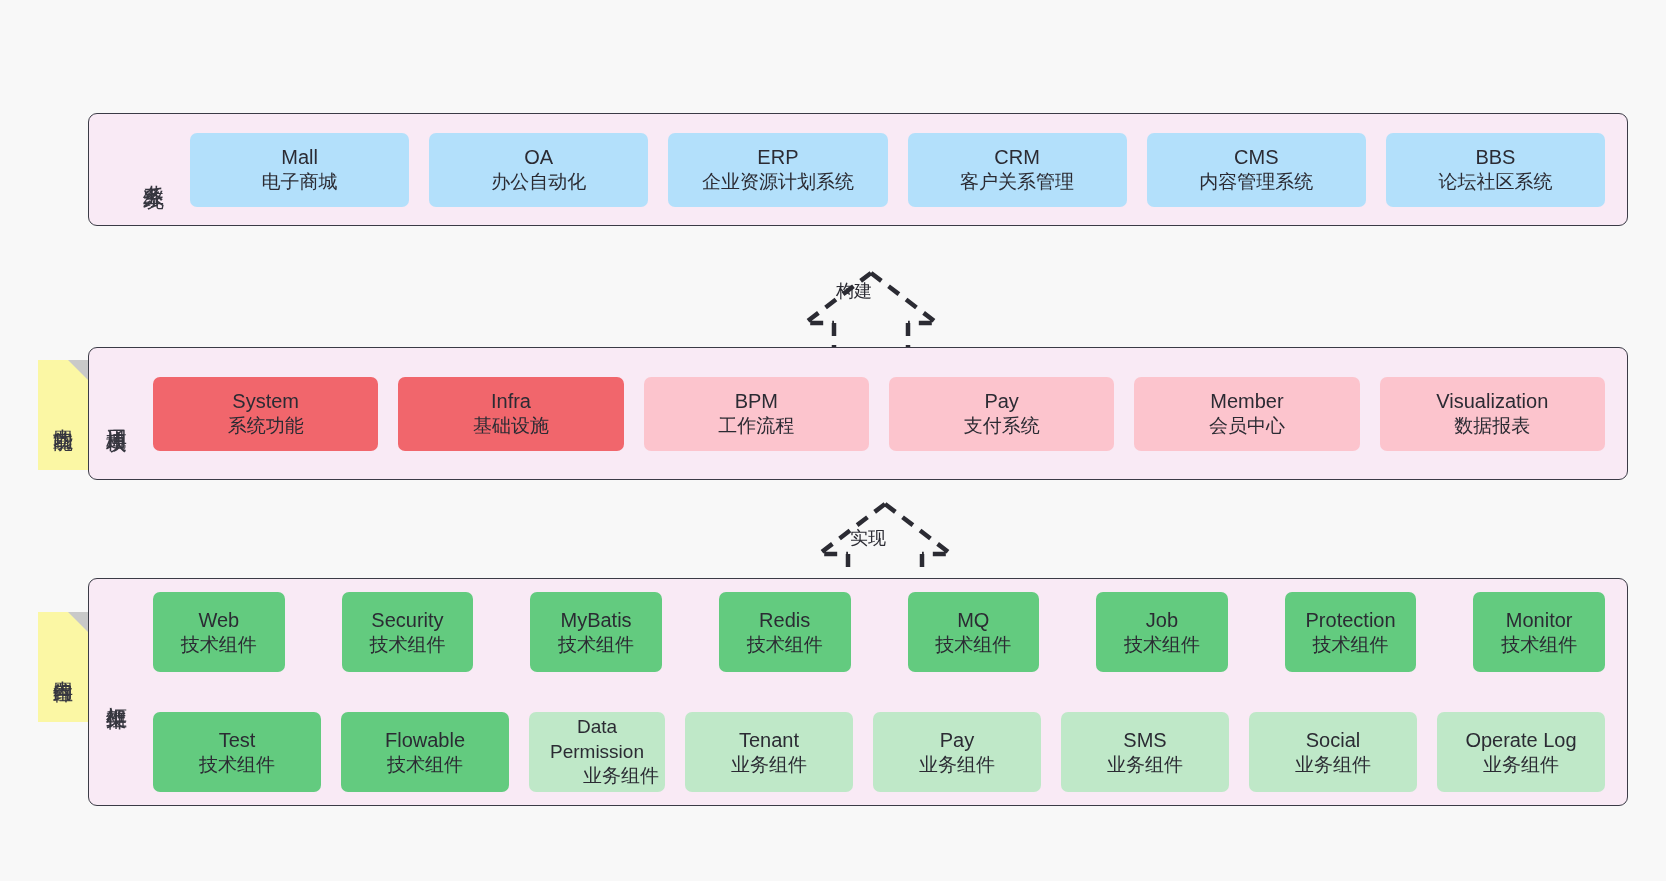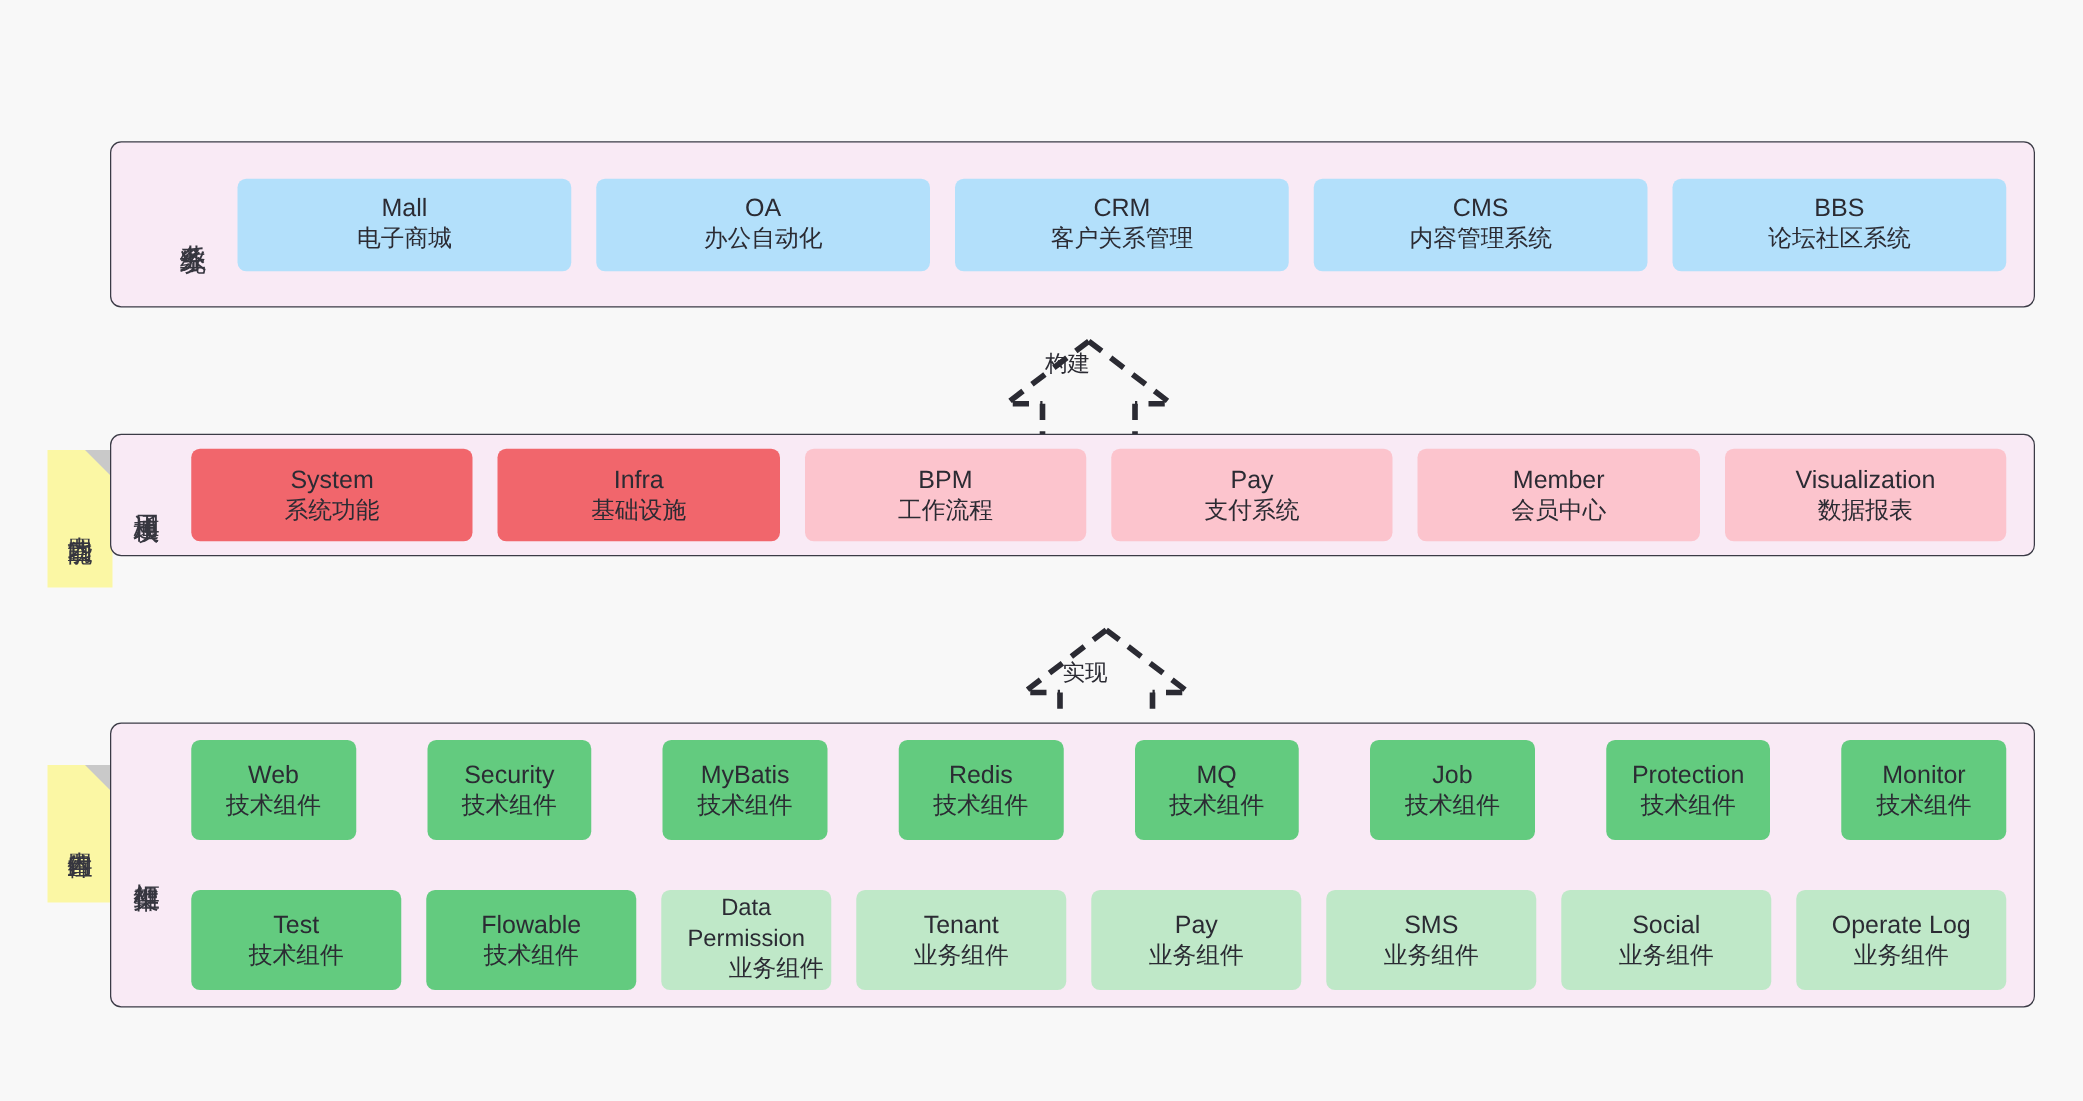--- a/index.html
+++ b/index.html
@@ -129,31 +129,35 @@
     background: transparent;
     white-space: nowrap;
     user-select: none;
   }
 </style>
 </head>
 <body>
 
 <div id="canvas">
 
-  <div class="layer" id="layer-business" style="left:88px; top:113px; width:1540px; height:133px;padding-left:37px;">
+  <div class="layer" id="layer-business" style="left:88px; top:113px; width:1540px; height:113px;padding-left:37px;">
     <div class="layer-title">业务系统</div>
     <div class="layer-body">
       <div class="row" style="height:74px;">
         <div class="card blue">
           <span class="t1">Mall</span>
           <span class="t2">电子商城</span>
         </div>
         <div class="card blue">
           <span class="t1">OA</span>
           <span class="t2">办公自动化</span>
+        </div>
+        <div class="card blue">
+          <span class="t1">ERP</span>
+          <span class="t2">企业资源计划系统</span>
         </div>
         <div class="card blue">
           <span class="t1">CRM</span>
           <span class="t2">客户关系管理</span>
         </div>
         <div class="card blue">
           <span class="t1">CMS</span>
           <span class="t2">内容管理系统</span>
         </div>
         <div class="card blue">
@@ -174,21 +178,21 @@
       <path d="M110 56 L110 92" stroke="#2b2b33" stroke-width="4.5" stroke-dasharray="13 9" fill="none"></path>
     </svg>
     <span class="arrow-label" style="left:38px; top:12px;">构建</span>
   </div>
 
   <div class="note" id="note-builtin-feature" style="left:38px; top:360px; width:52px; height:110px;">
     <span class="fold"></span>
     <span class="note-text">内置功能</span>
   </div>
 
-  <div class="layer" id="layer-common" style="left:88px; top:347px; width:1540px; height:98px;">
+  <div class="layer" id="layer-common" style="left:88px; top:347px; width:1540px; height:133px;">
     <div class="layer-title">通用模块</div>
     <div class="layer-body">
       <div class="row" style="height:74px;">
         <div class="card red">
           <span class="t1">System</span>
           <span class="t2">系统功能</span>
         </div>
         <div class="card red">
           <span class="t1">Infra</span>
           <span class="t2">基础设施</span>

